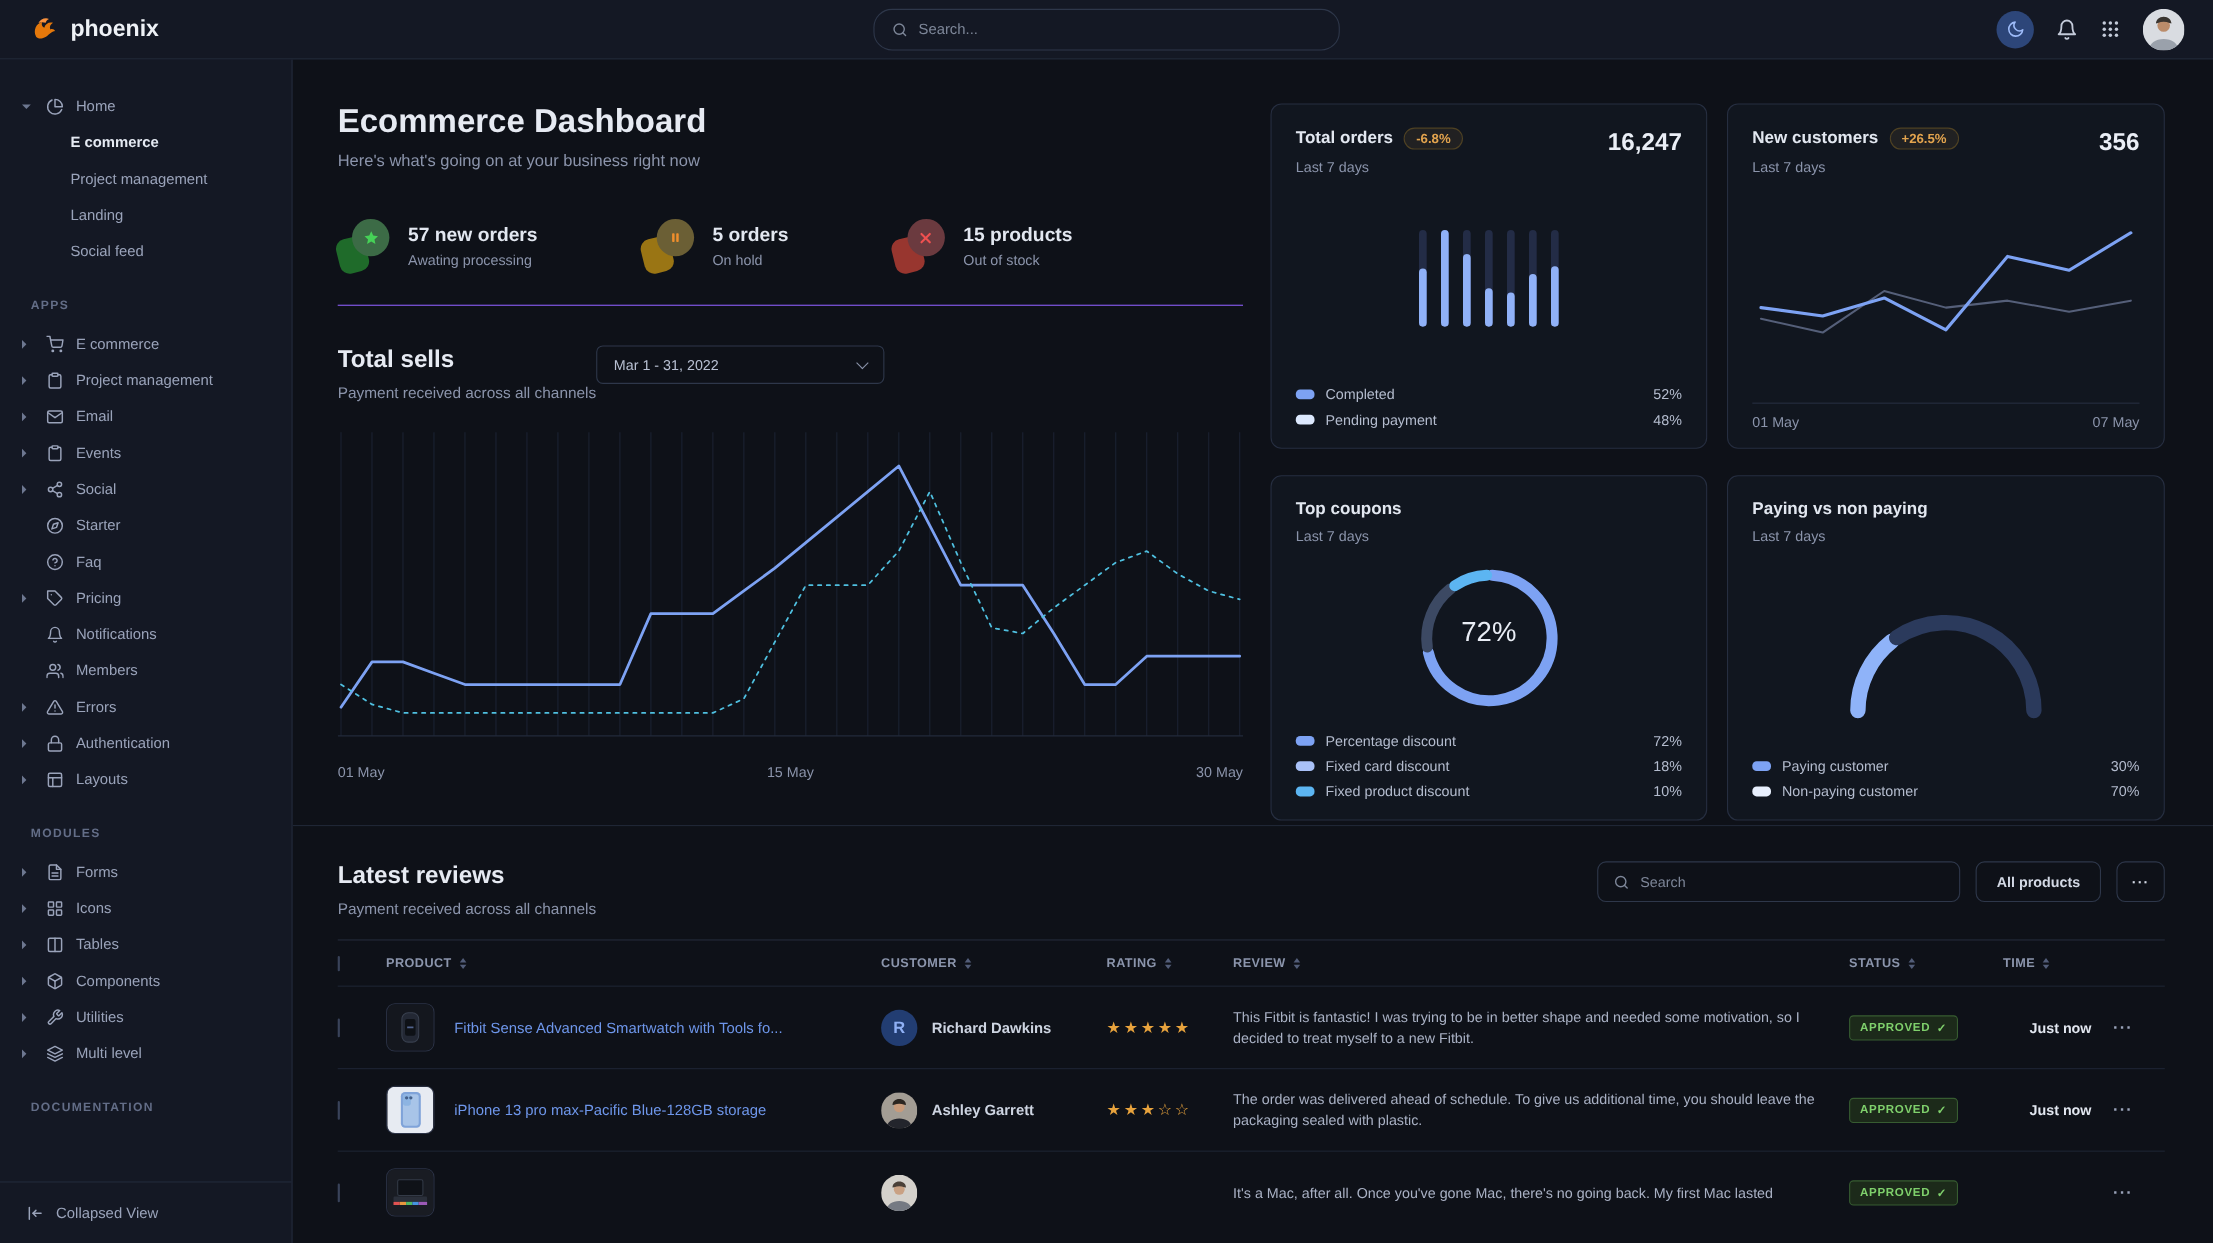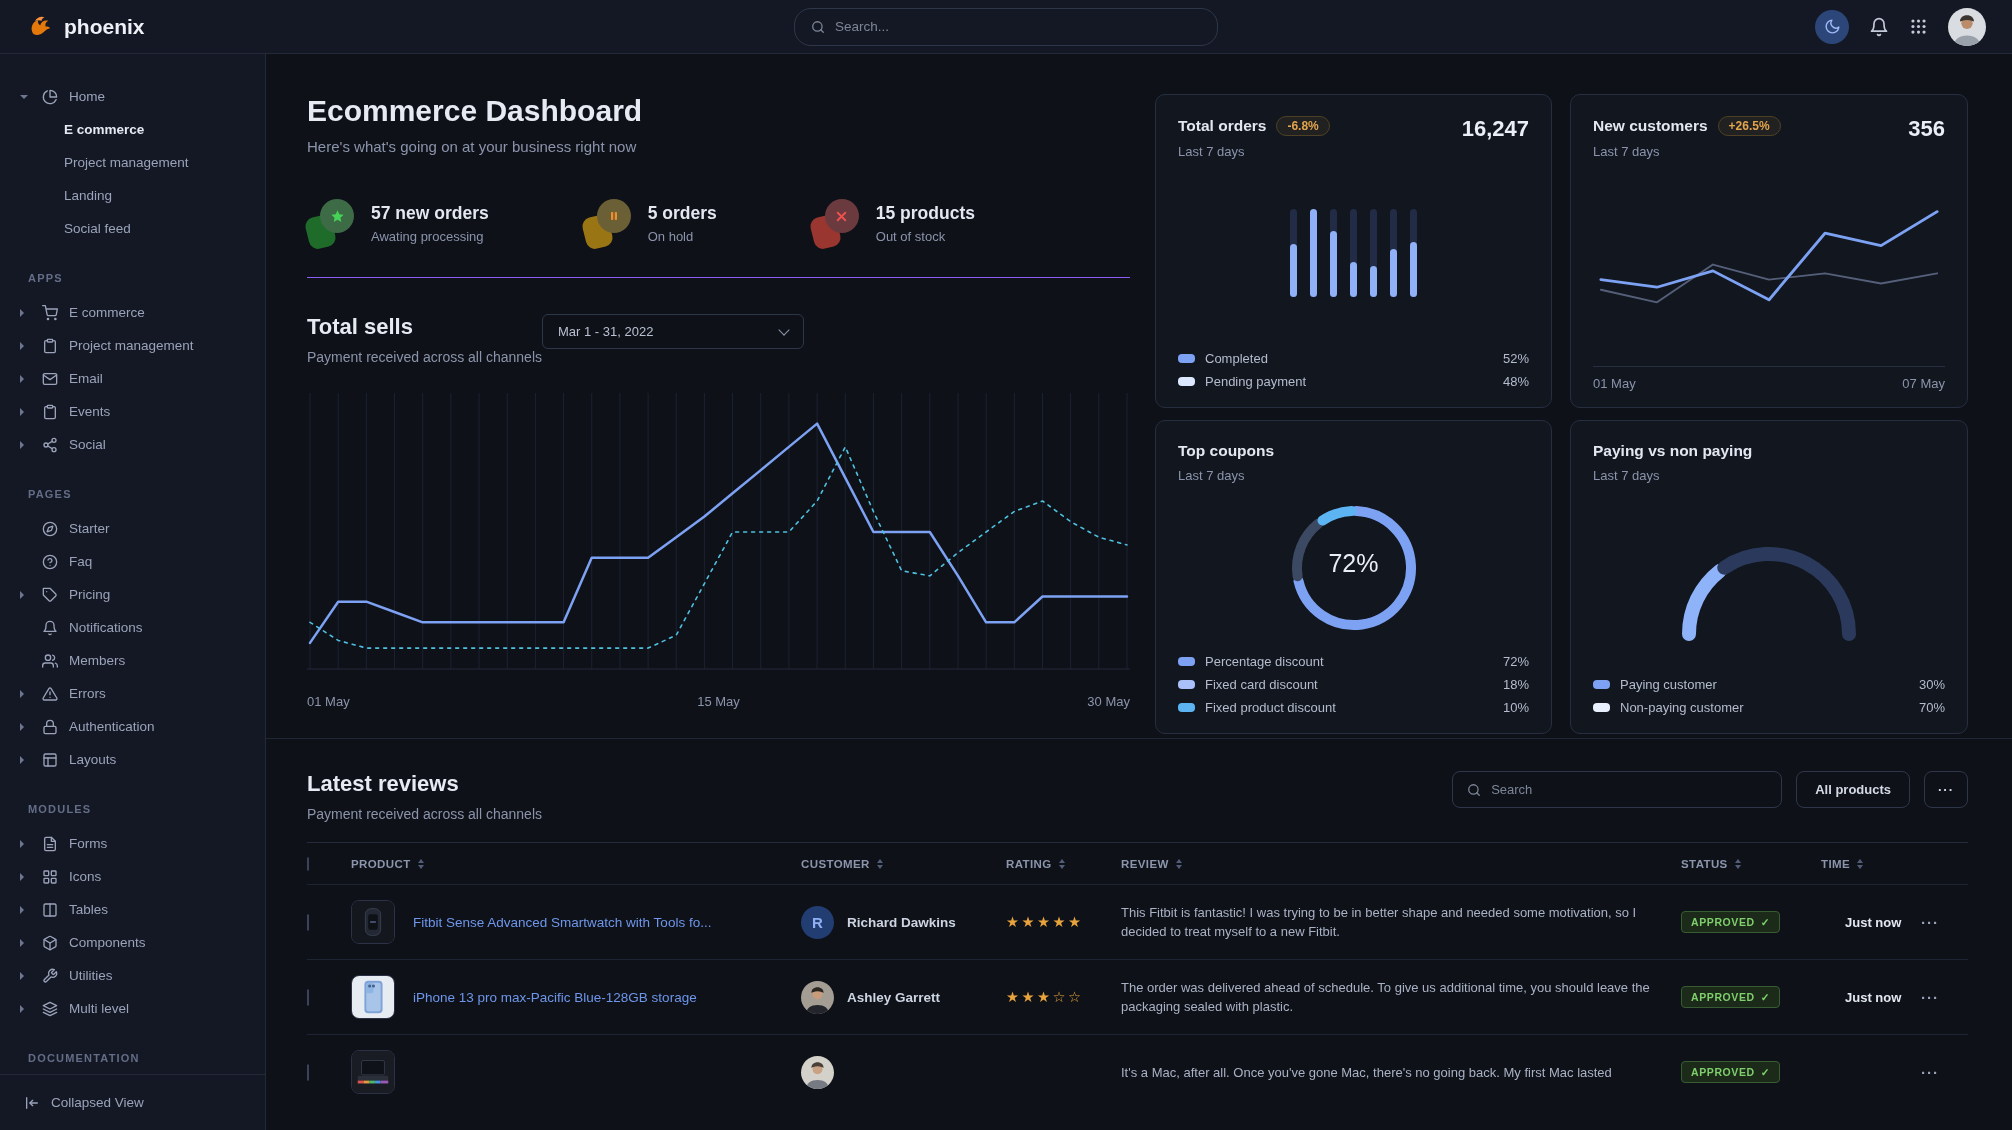--- a/index.html
+++ b/index.html
@@ -48,21 +48,21 @@
   .section-title{font-size:22px;font-weight:700;color:#e6eaf2}
   .section-subtitle{font-size:14px;color:#8b94ab;margin-top:9px}
   .date-select{display:flex;align-items:center;justify-content:space-between;width:262px;height:35px;padding:0 15px;background:transparent;border:1px solid #2e374a;border-radius:6px;color:#b8c0d2;font-size:13px;cursor:pointer;font-family:inherit}
   .chev{width:8px;height:8px;border-right:1.6px solid #8b94ab;border-bottom:1.6px solid #8b94ab;transform:rotate(45deg);margin-top:-4px}
   .ts-chart{margin-top:26px;height:296px;position:relative}
   .ts-chart svg{position:absolute;inset:0;width:100%;height:100%}
   .ts-axis{position:relative;height:20px;margin-top:7px;font-size:13px;color:#8b94ab}
   .ts-axis .ax-mid{position:absolute;left:50%;transform:translateX(-50%)}
   .ts-axis .ax-end{position:absolute;right:0}
   
-  .right-col{width:732px;display:grid;grid-template-columns:397px 398px;gap:12px 18px}
+  .right-col{width:732px;display:grid;grid-template-columns:397px 398px;gap:24px 18px}
   .card{background:#11161f;border:1px solid #262e40;border-radius:10px;height:314px;padding:21px 22px;position:relative}
   .card-head{display:flex;justify-content:space-between;align-items:flex-start}
   .card-title-row{display:flex;align-items:center;gap:10px}
   .card-title{font-size:15.5px;font-weight:700;color:#e2e7f0}
   .badge-warn{font-size:12px;font-weight:600;color:#e3a44e;background:rgba(227,164,78,.08);border:1px solid #4e4123;border-radius:11px;padding:2px 10px}
   .card-caption{font-size:13px;color:#8b94ab;margin-top:8px}
   .card-value{font-size:22px;font-weight:700;color:#eaeef6}
   .card-legend{position:absolute;left:22px;right:22px;bottom:14px}
   .legend-row{display:flex;align-items:center;gap:10px;height:23px;font-size:13px;color:#b4bcce}
   .legend-swatch{width:17px;height:9px;border-radius:4px;flex:none}
@@ -250,21 +250,20 @@
           <svg viewBox="0 0 24 24" fill="none" stroke="currentColor" stroke-width="2" stroke-linecap="round" stroke-linejoin="round">
             <circle cx="18" cy="5" r="3"></circle>
             <circle cx="6" cy="12" r="3"></circle>
             <circle cx="18" cy="19" r="3"></circle>
             <line x1="8.59" y1="13.51" x2="15.42" y2="17.49"></line>
             <line x1="15.41" y1="6.51" x2="8.59" y2="10.49"></line>
           </svg>
         </span>
         <span>Social</span>
       </div>
-      <div class="side-section-label">PAGES</div>
       <div class="side-item">
         <span class="side-caret"></span>
         <span class="side-icon">
           <svg viewBox="0 0 24 24" fill="none" stroke="currentColor" stroke-width="2" stroke-linecap="round" stroke-linejoin="round">
             <circle cx="12" cy="12" r="10"></circle>
             <polygon points="16.24,7.76 14.12,14.12 7.76,16.24 9.88,9.88"></polygon>
           </svg>
         </span>
         <span>Starter</span>
       </div>

